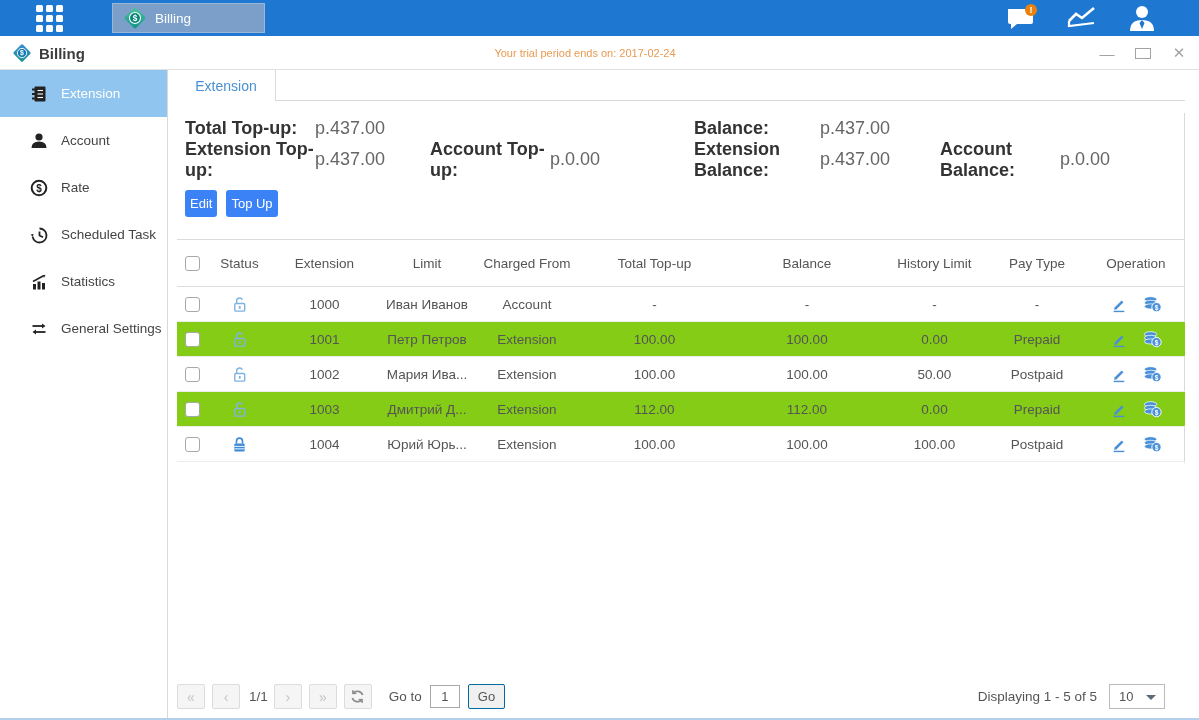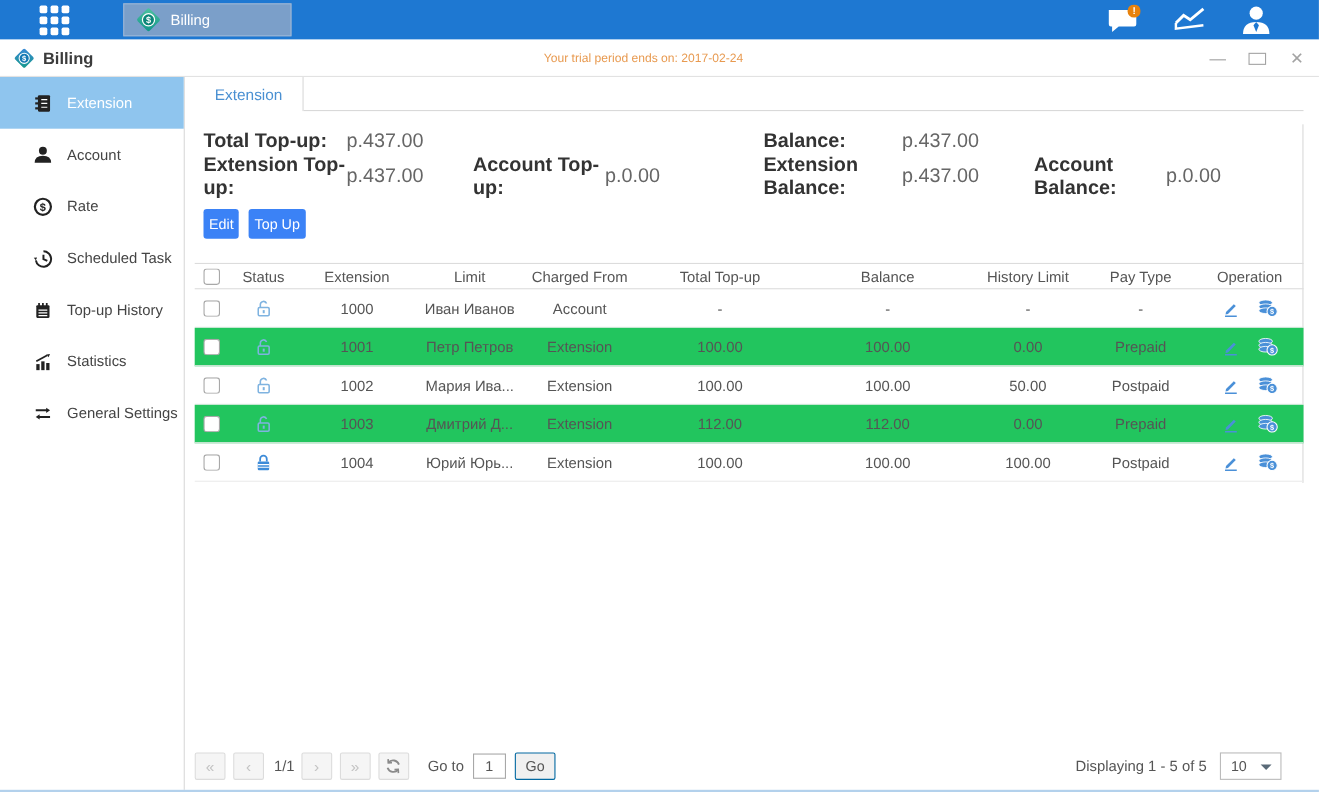--- a/index.html
+++ b/index.html
@@ -51,23 +51,23 @@
   .stats .lbl { font-weight:bold; color:#333; }
   .stats .val { color:#666; }
 
   .toolbar { margin-top:15px; margin-left:8px; display:flex; gap:9px; }
   .btn-primary { background:#3b82f6; color:#fff; border:none; font-size:13px; height:27px;
     padding:0 5px; border-radius:3px; cursor:pointer; font-family:inherit; }
 
   .table { margin-top:22px; width:1008px; font-size:13.5px; color:#555; }
   .thead, .trow { display:grid; grid-template-columns:30px 65px 105px 100px 100px 155px 150px 105px 100px 1fr;
     align-items:center; }
-  .thead { height:24px; border-top:1px solid #dcdcdc; border-bottom:1px solid #dcdcdc; }
+  .thead { height:48px; border-top:1px solid #dcdcdc; border-bottom:1px solid #dcdcdc; }
   .trow { height:35px; border-bottom:1px solid #ececec; }
-  .trow.alt { background:#22c55e; }
+  .trow.alt { background:#84cc16; }
   .cell { text-align:center; white-space:nowrap; overflow:hidden; }
   .cell-cb { display:flex; justify-content:center; }
   .checkbox { width:15px; height:15px; border:1px solid #a8a8a8; border-radius:3px; background:#fff; cursor:pointer; }
   .cell-status { display:flex; justify-content:center; }
   .cell-op { display:flex; justify-content:center; gap:16px; align-items:center; }
   .op-icon { cursor:pointer; display:inline-flex; }
 
   
   .pagination { position:absolute; left:8px; bottom:8px; width:988px; height:27px;
     display:flex; align-items:center; font-size:13.5px; color:#555; }
@@ -195,32 +195,20 @@
     </svg>
     <span>Rate</span>
   </div>
   <div class="side-item">
     <svg width="18" height="18" viewBox="0 0 18 18">
       <path d="M9.5,2.5 a7,7 0 1 1 -6.9,8.2" fill="none" stroke="#222" stroke-width="1.8"></path>
       <path d="M2.6,10.7 l-1.9,-2.3 3,-0.4 z" fill="#222"></path>
       <polyline points="9.5,5.5 9.5,9.5 13,11.2" fill="none" stroke="#222" stroke-width="1.8"></polyline>
     </svg>
     <span>Scheduled Task</span>
-  </div>
-  <div class="side-item">
-    <svg width="18" height="18" viewBox="0 0 18 18">
-      <rect x="3" y="4.5" width="12" height="11.5" rx="1" fill="#222"></rect>
-      <line x1="5.5" y1="2.5" x2="5.5" y2="6" stroke="#222" stroke-width="1.6"></line>
-      <line x1="9" y1="2.5" x2="9" y2="6" stroke="#222" stroke-width="1.6"></line>
-      <line x1="12.5" y1="2.5" x2="12.5" y2="6" stroke="#222" stroke-width="1.6"></line>
-      <line x1="5" y1="9" x2="13" y2="9" stroke="#fff" stroke-width="1.1"></line>
-      <line x1="5" y1="11.5" x2="13" y2="11.5" stroke="#fff" stroke-width="1.1"></line>
-      <line x1="5" y1="14" x2="13" y2="14" stroke="#fff" stroke-width="1.1"></line>
-    </svg>
-    <span>Top-up History</span>
   </div>
   <div class="side-item">
     <svg width="18" height="18" viewBox="0 0 18 18">
       <rect x="3" y="11" width="3" height="5.5" fill="#222"></rect>
       <rect x="7.5" y="8.5" width="3" height="8" fill="#222"></rect>
       <rect x="12" y="10" width="3" height="6.5" fill="#222"></rect>
       <path d="M3,8.5 L13,3" stroke="#222" stroke-width="1.6" fill="none"></path>
       <path d="M15.5,1.8 l-3.2,0.4 1.8,2.6 z" fill="#222"></path>
     </svg>
     <span>Statistics</span>

